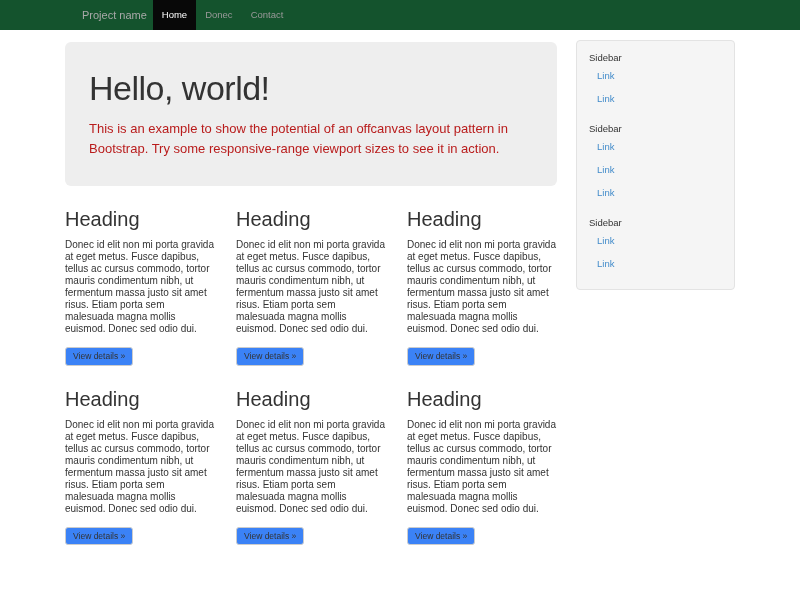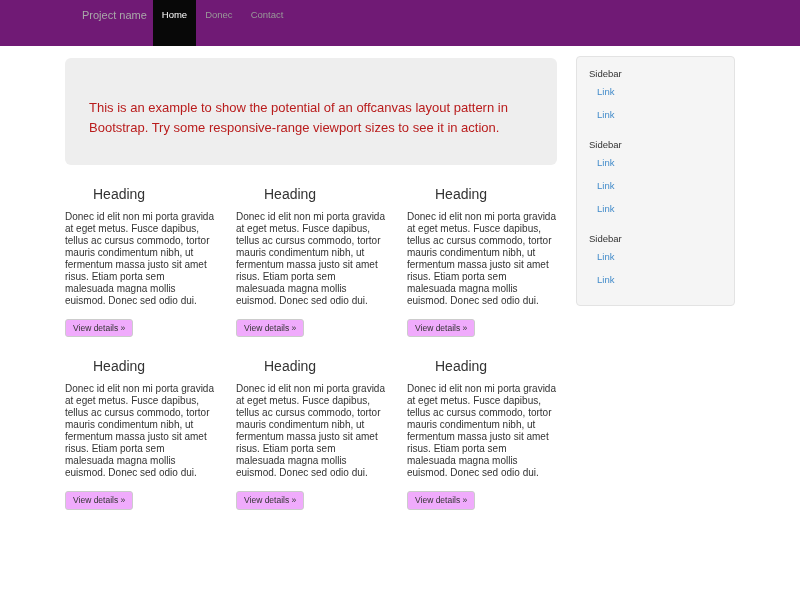--- a/index.html
+++ b/index.html
@@ -5,21 +5,21 @@
   * { box-sizing: border-box; margin: 0; padding: 0; }
   html, body { background: #fff; }
   body {
     width: 800px; height: 600px; margin: 0 auto; overflow: hidden;
     font-family: "Liberation Sans", "DejaVu Sans", sans-serif;
     color: #333;
   }
   a { text-decoration: none; cursor: pointer; }
 
   
-  .navbar { height: 46px; background: #701a75; width: 100%; }
+  .navbar { height: 30px; background: #14532d; width: 100%; }
   .navbar-inner { width: 670px; height: 100%; margin: 0 auto; display: flex; align-items: stretch; }
   .brand {
     color: #a9a9a9; font-size: 11px; line-height: 30px;
     padding: 0 6px 0 17px; white-space: nowrap;
   }
   .nav-menu { display: flex; list-style: none; align-items: stretch; }
   .nav-item {
     font-size: 9.5px; color: #999; line-height: 30px; padding: 0 9px;
     display: block;
   }
@@ -34,26 +34,26 @@
   .jumbotron {
     margin-top: 12px; background: #eeeeee; border-radius: 6px;
     padding: 28px 24px;
   }
   .jumbotron h1 { font-size: 34px; font-weight: 500; color: #333; line-height: 1.1; letter-spacing: -0.5px; }
   .jumbotron p { font-size: 13px; color: #b91c1c; line-height: 1.5; margin-top: 12px; max-width: 450px; }
 
   
   .cards-row { display: flex; gap: 21px; }
   .card { width: 150px; flex: 0 0 150px; }
-  .card h2 { margin-top: 21px; font-size: 14px; font-weight: 500; color: #333; line-height: 1.2; margin-left: 28px; }
+  .card h2 { margin-top: 21px; font-size: 20px; font-weight: 500; color: #333; line-height: 1.2; }
   .card p.desc { margin-top: 8px; font-size: 10px; line-height: 12px; color: #333; }
   .btn-row { margin-top: 10px; }
   .btn {
     display: inline-block; font-size: 8.5px; color: #333;
-    background: #f0abfc; border: 1px solid #cccccc; border-radius: 3px;
+    background: #3b82f6; border: 1px solid #cccccc; border-radius: 3px;
     padding: 4px 7px; line-height: 1;
   }
 
   
   .sidebar {
     width: 159px; flex: 0 0 159px; margin-top: 10px;
     background: #f5f5f5; border: 1px solid #e3e3e3; border-radius: 4px;
     padding: 8px 8px 14px 0;
   }
   .sidebar-header {
@@ -84,20 +84,21 @@
     </ul>
   </div>
 </nav>
 
 <div class="content">
   <div class="row-offcanvas">
 
     <main class="main-col">
 
       <section class="jumbotron">
+        <h1>Hello, world!</h1>
         <p>This is an example to show the potential of an offcanvas layout pattern in Bootstrap. Try some responsive-range viewport sizes to see it in action.</p>
       </section>
 
       <div class="cards-row">
         <div class="card">
           <h2>Heading</h2>
           <p class="desc">Donec id elit non mi porta gravida at eget metus. Fusce dapibus, tellus ac cursus commodo, tortor mauris condimentum nibh, ut fermentum massa justo sit amet risus. Etiam porta sem malesuada magna mollis euismod. Donec sed odio dui.</p>
           <p class="btn-row"><a class="btn">View details »</a></p>
         </div>
         <div class="card">

